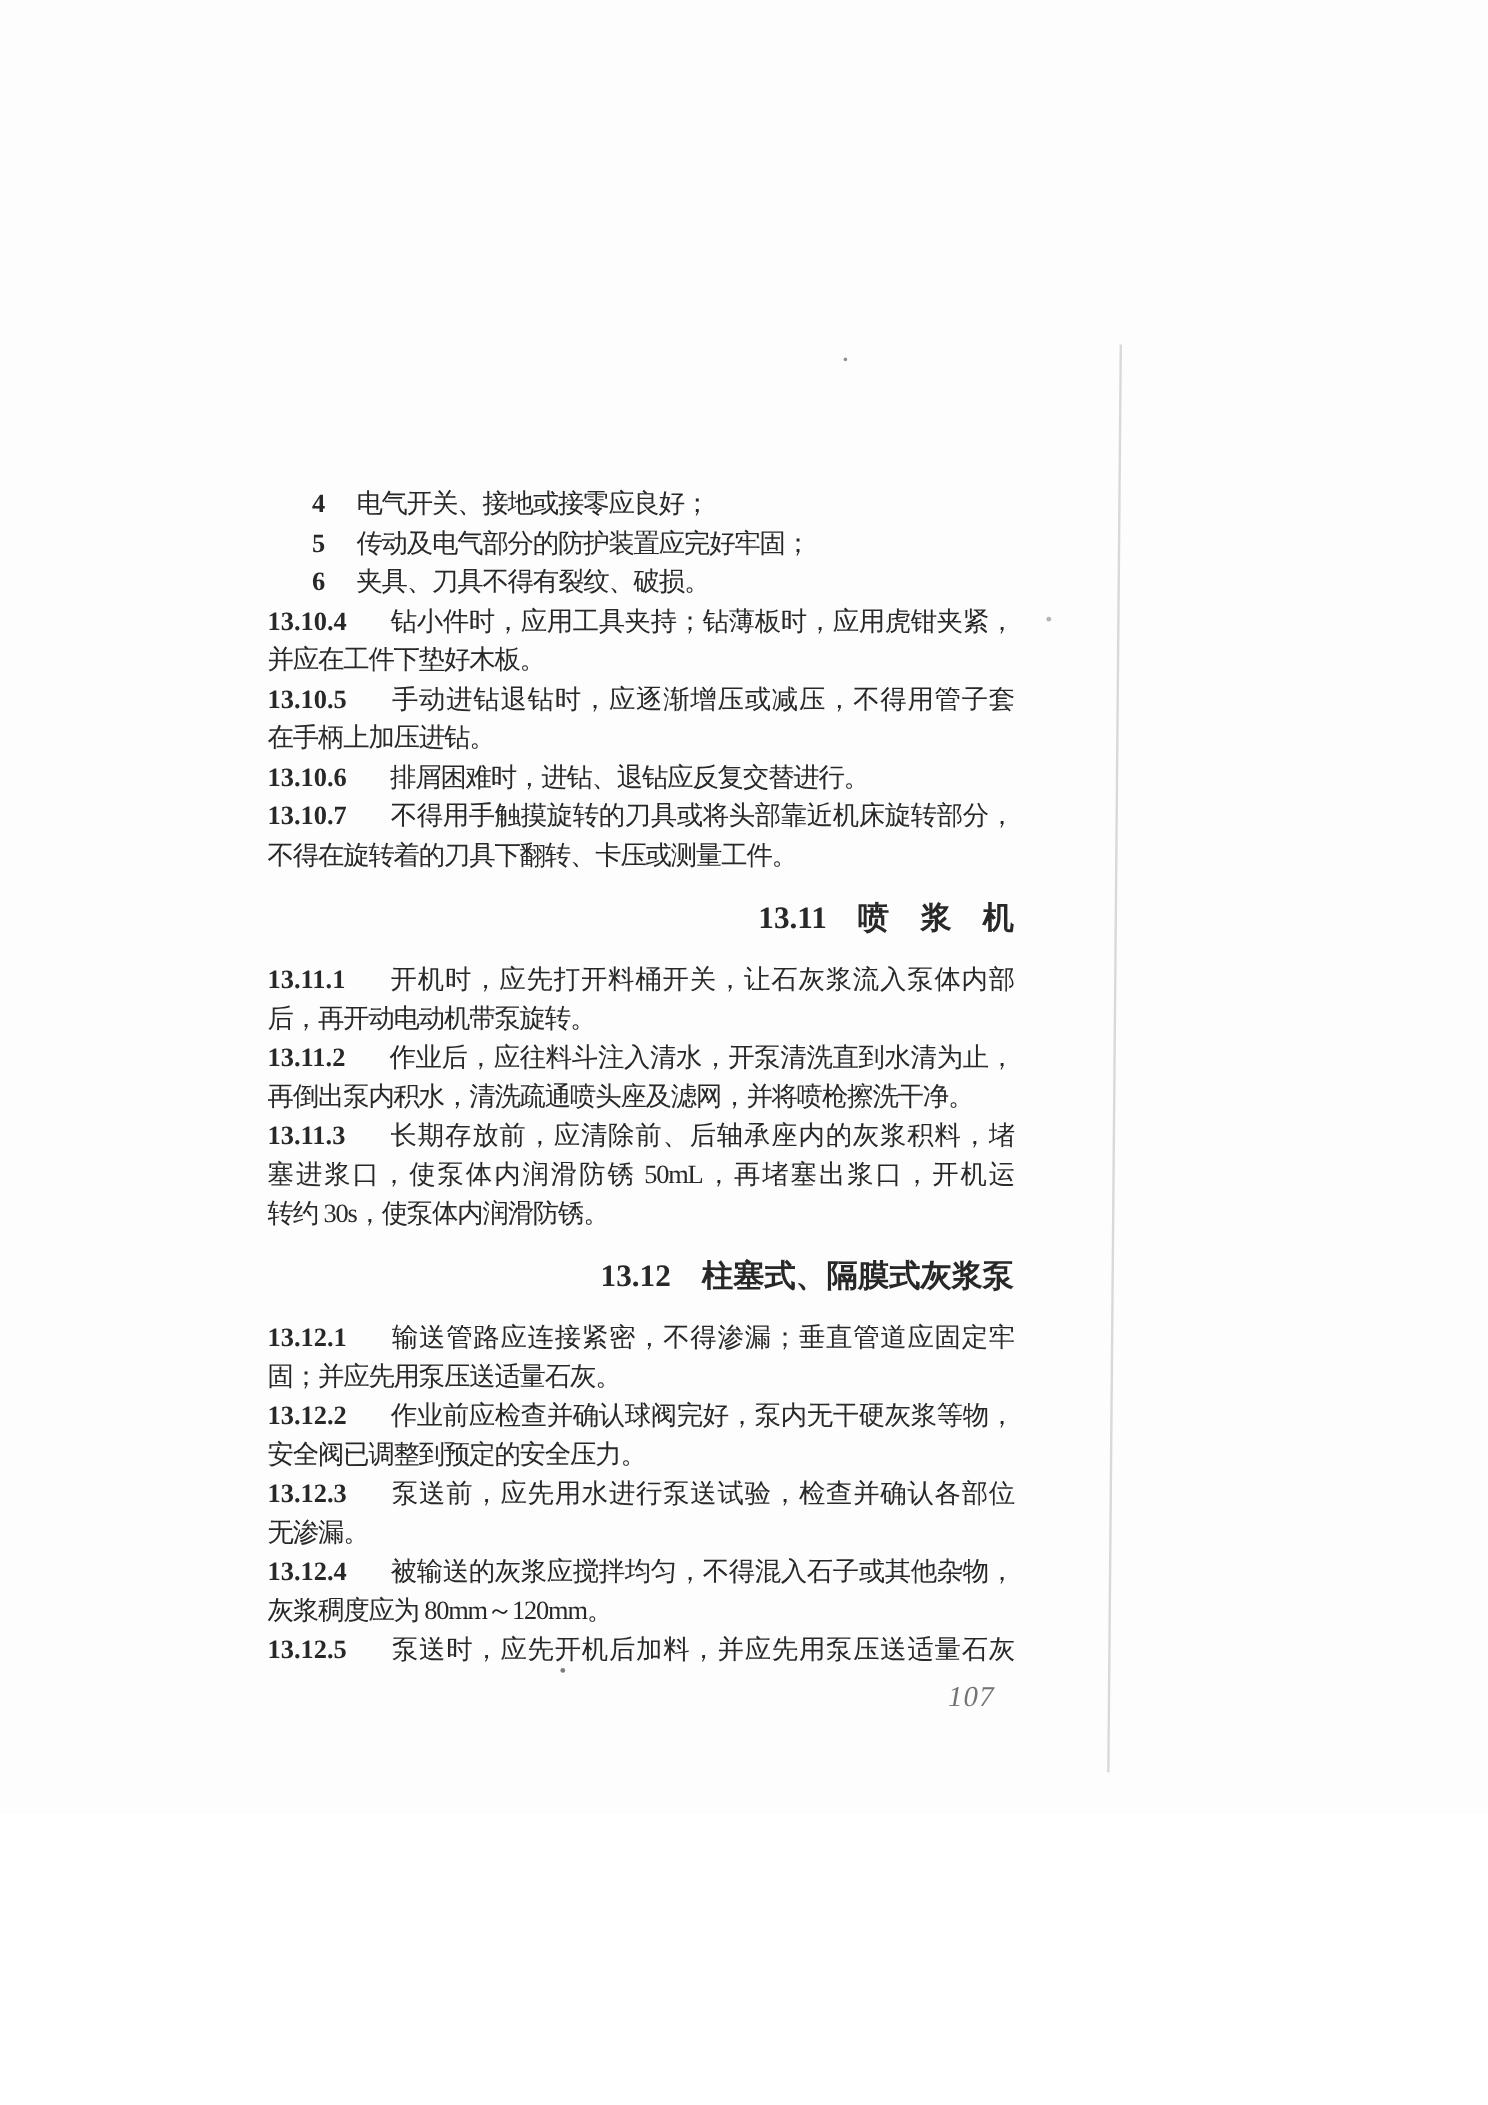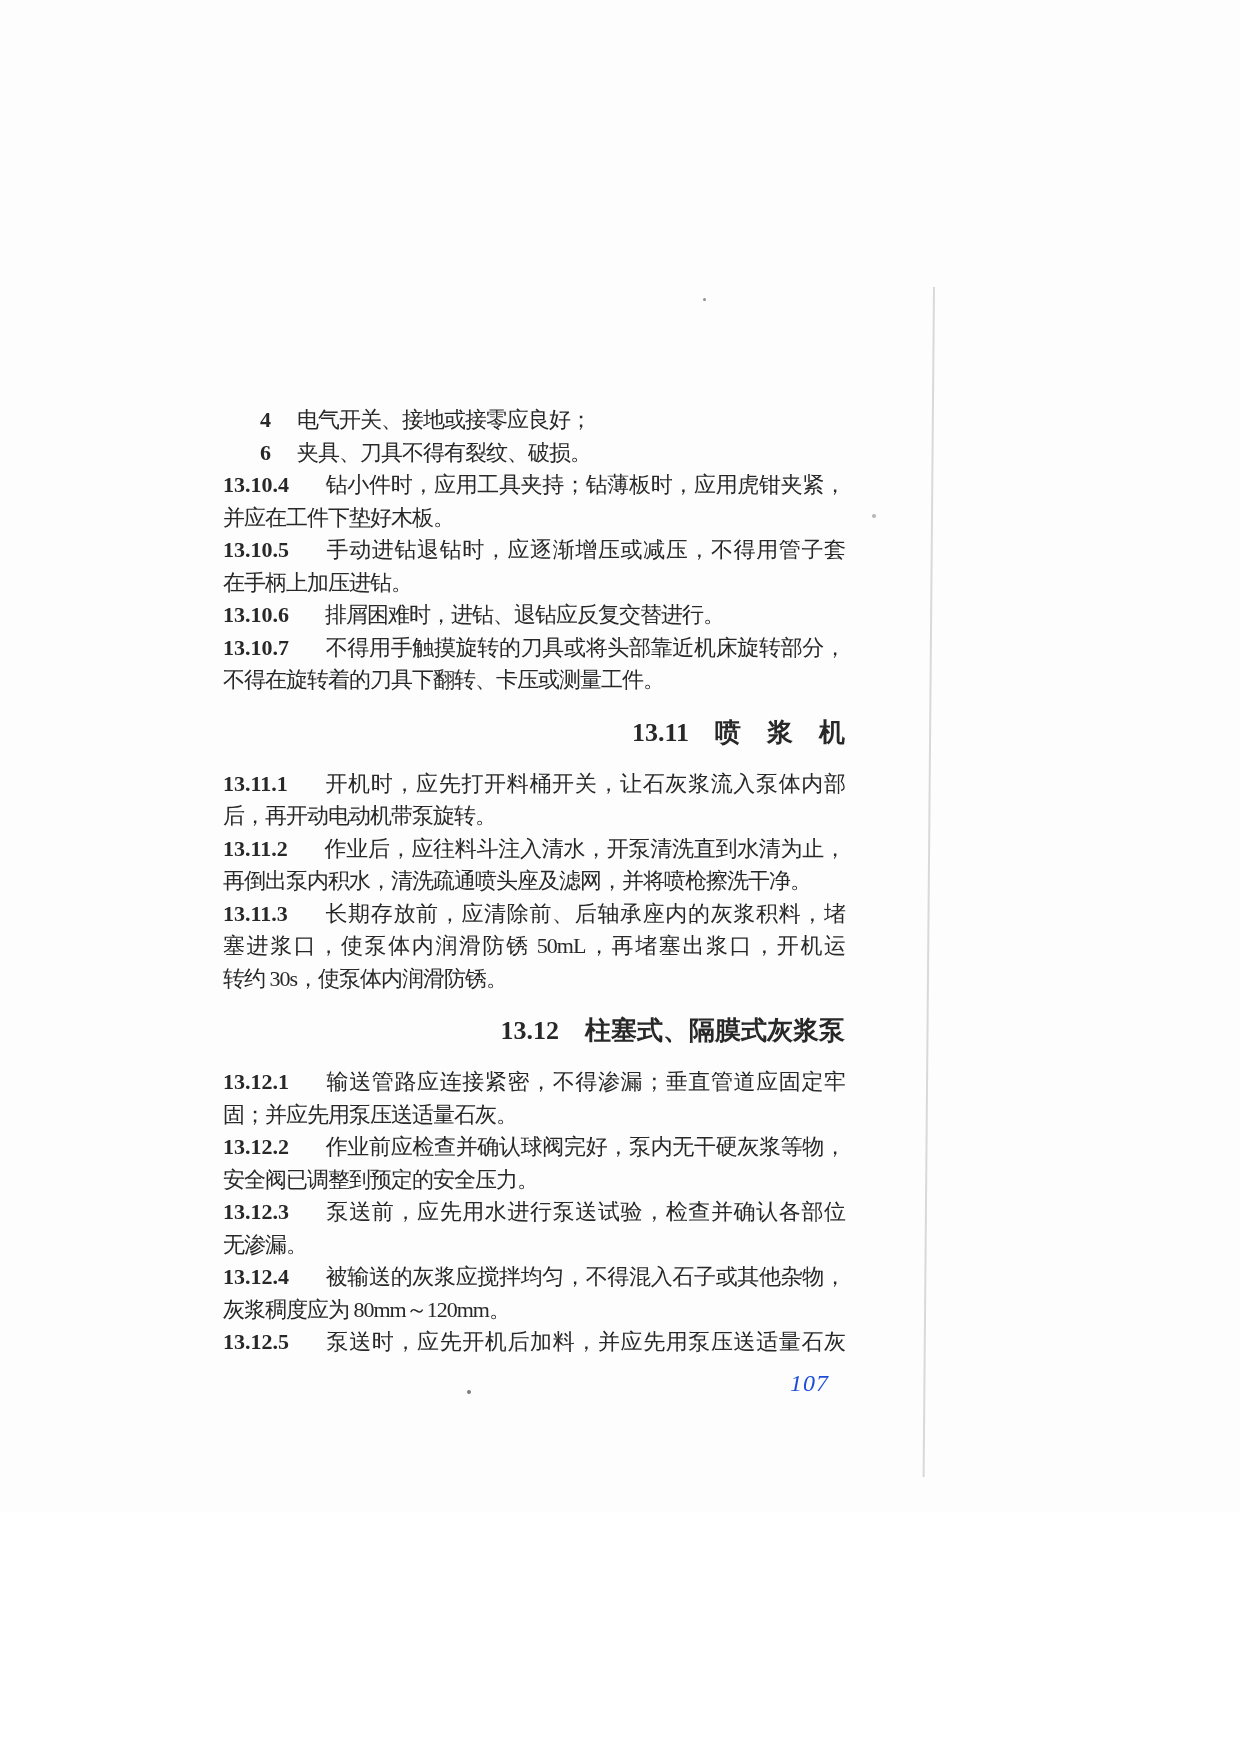--- a/index.html
+++ b/index.html
@@ -43,21 +43,21 @@
   .heading .hnum { margin-right:26px; }
   .heading .htitle { font-family:"Liberation Sans","DejaVu Sans",sans-serif; }
   .pagenum {
     margin-top:9px;
     text-align:right;
     padding-right:16px;
     font-style:italic;
     font-size:24px;
     line-height:30px;
     letter-spacing:1px;
-    color:#1d4ed8;
+    color:#737373;
   }
   .page-edge {
     position:absolute;
     left:933px;
     top:287px;
     width:2px;
     height:1190px;
     background:#d9d9d9;
     transform:rotate(0.5deg);
     transform-origin:top center;
@@ -71,20 +71,23 @@
   .dot-c { left:467px; top:1390px; width:4px; height:4px; background:#7d7d7d; }
 </style>
 </head>
 <body>
 
 <div class="page">
   <div class="content">
     <div id="blocks">
         <div class="block list-item">
           <div class="line"><span class="num">4</span><span class="numgap small"></span>电气开关、接地或接零应良好；</div>
+        </div>
+        <div class="block list-item">
+          <div class="line"><span class="num">5</span><span class="numgap small"></span>传动及电气部分的防护装置应完好牢固；</div>
         </div>
         <div class="block list-item">
           <div class="line"><span class="num">6</span><span class="numgap small"></span>夹具、刀具不得有裂纹、破损。</div>
         </div>
         <div class="block">
           <div class="line fill"><span class="num">13.10.4</span><span class="numgap"></span>钻小件时，应用工具夹持；钻薄板时，应用虎钳夹紧，</div>
           <div class="line">并应在工件下垫好木板。</div>
         </div>
         <div class="block">
           <div class="line fill"><span class="num">13.10.5</span><span class="numgap"></span>手动进钻退钻时，应逐渐增压或减压，不得用管子套</div>

